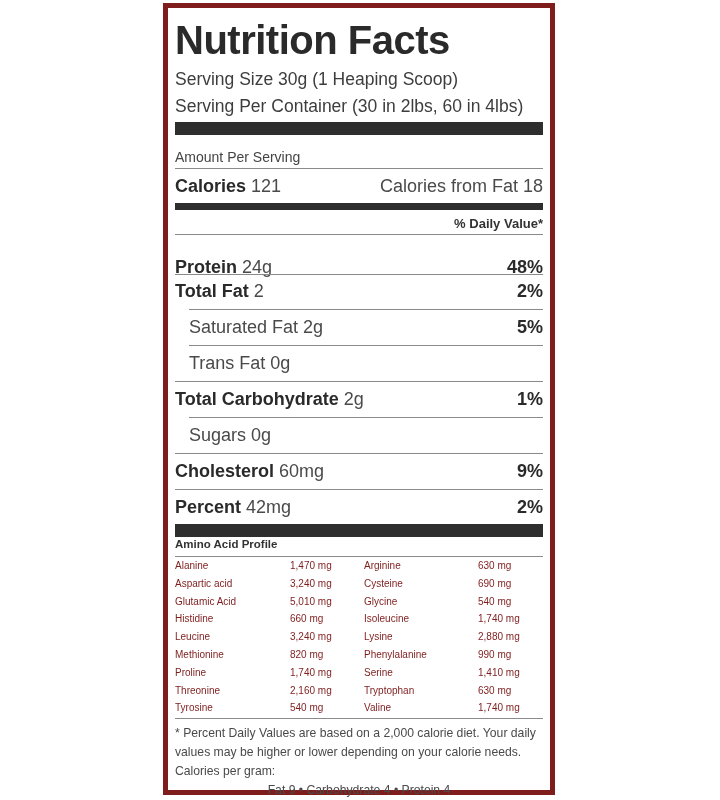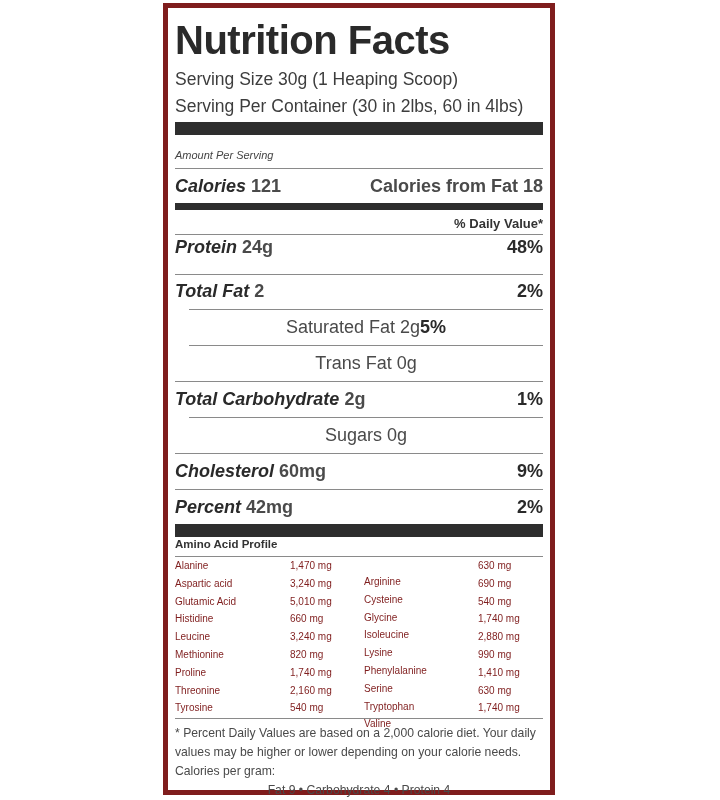--- a/index.html
+++ b/index.html
@@ -58,40 +58,39 @@
     .rule {
       position: absolute;
       left: 0;
       right: 0;
       height: 1px;
       background: #8a8a8a;
     }
     .rule.indent { left: 14px; }
     .small {
       position: absolute;
-      font-size: 11px;
+      font-size: 14px;
       color: #444;
       white-space: nowrap;
-      font-style: italic;
     }
     .row {
       position: absolute;
       left: 0;
       right: 0;
       height: 30px;
       display: flex;
       align-items: center;
       justify-content: space-between;
       font-size: 18px;
       color: #3a3a3a;
       white-space: nowrap;
     }
-    .row.indent { padding-left: 14px; justify-content: center; }
-    .row .name { font-weight: bold; color: #2a2a2a; font-style: italic; }
-    .row .amt { font-weight: bold; color: #4a4a4a; }
+    .row.indent { padding-left: 14px; }
+    .row .name { font-weight: bold; color: #2a2a2a; }
+    .row .amt { font-weight: normal; color: #4a4a4a; }
     .row .sub { font-weight: normal; color: #4a4a4a; }
     .row .pct { font-weight: bold; color: #2a2a2a; }
     .dv-header {
       position: absolute;
       right: 0;
       font-size: 13px;
       font-weight: bold;
       color: #333;
     }
     .amino-title {
@@ -111,21 +110,21 @@
     .amino-row {
       height: 17.8px;
       position: relative;
       font-size: 10px;
       color: #7f1d1d;
       white-space: nowrap;
     }
     .amino-row span { position: absolute; top: 0; line-height: 17.8px; }
     .c1 { left: 0; }
     .c2 { left: 115px; text-align: right; }
-    .c3 { left: 189px; margin-top: 16px; }
+    .c3 { left: 189px; }
     .c4 { left: 303px; }
     .footnote {
       position: absolute;
       left: 0;
       right: 0;
       top: 716px;
       font-size: 12.2px;
       color: #4a4a4a;
       line-height: 19px;
     }
@@ -155,21 +154,21 @@
         <span class="amt">121</span>
       </span>
       <span class="amt">Calories from Fat 18</span>
     </div>
 
     <div class="bar" style="top:195px;height:7px;"></div>
 
     <div class="dv-header" style="top:208px;">% Daily Value*</div>
     <div class="rule" style="top:226px;"></div>
 
-    <div class="row" style="top:224px;">
+    <div class="row" style="top:244px;">
       <span><span class="name">Protein</span> <span class="amt">24g</span></span>
       <span class="pct">48%</span>
     </div>
     <div class="rule" style="top:266px;"></div>
 
     <div class="row" style="top:268px;">
       <span><span class="name">Total Fat</span> <span class="amt">2</span></span>
       <span class="pct">2%</span>
     </div>
     <div class="rule indent" style="top:301px;"></div>

